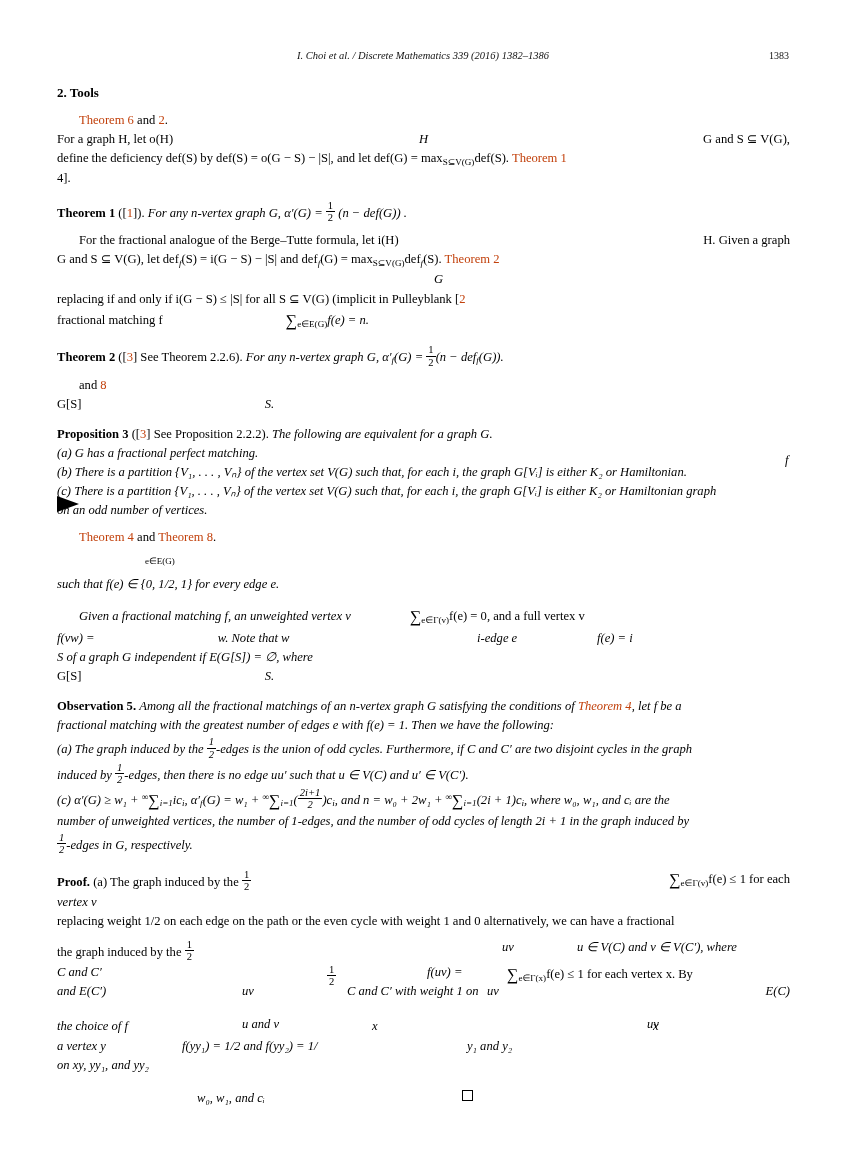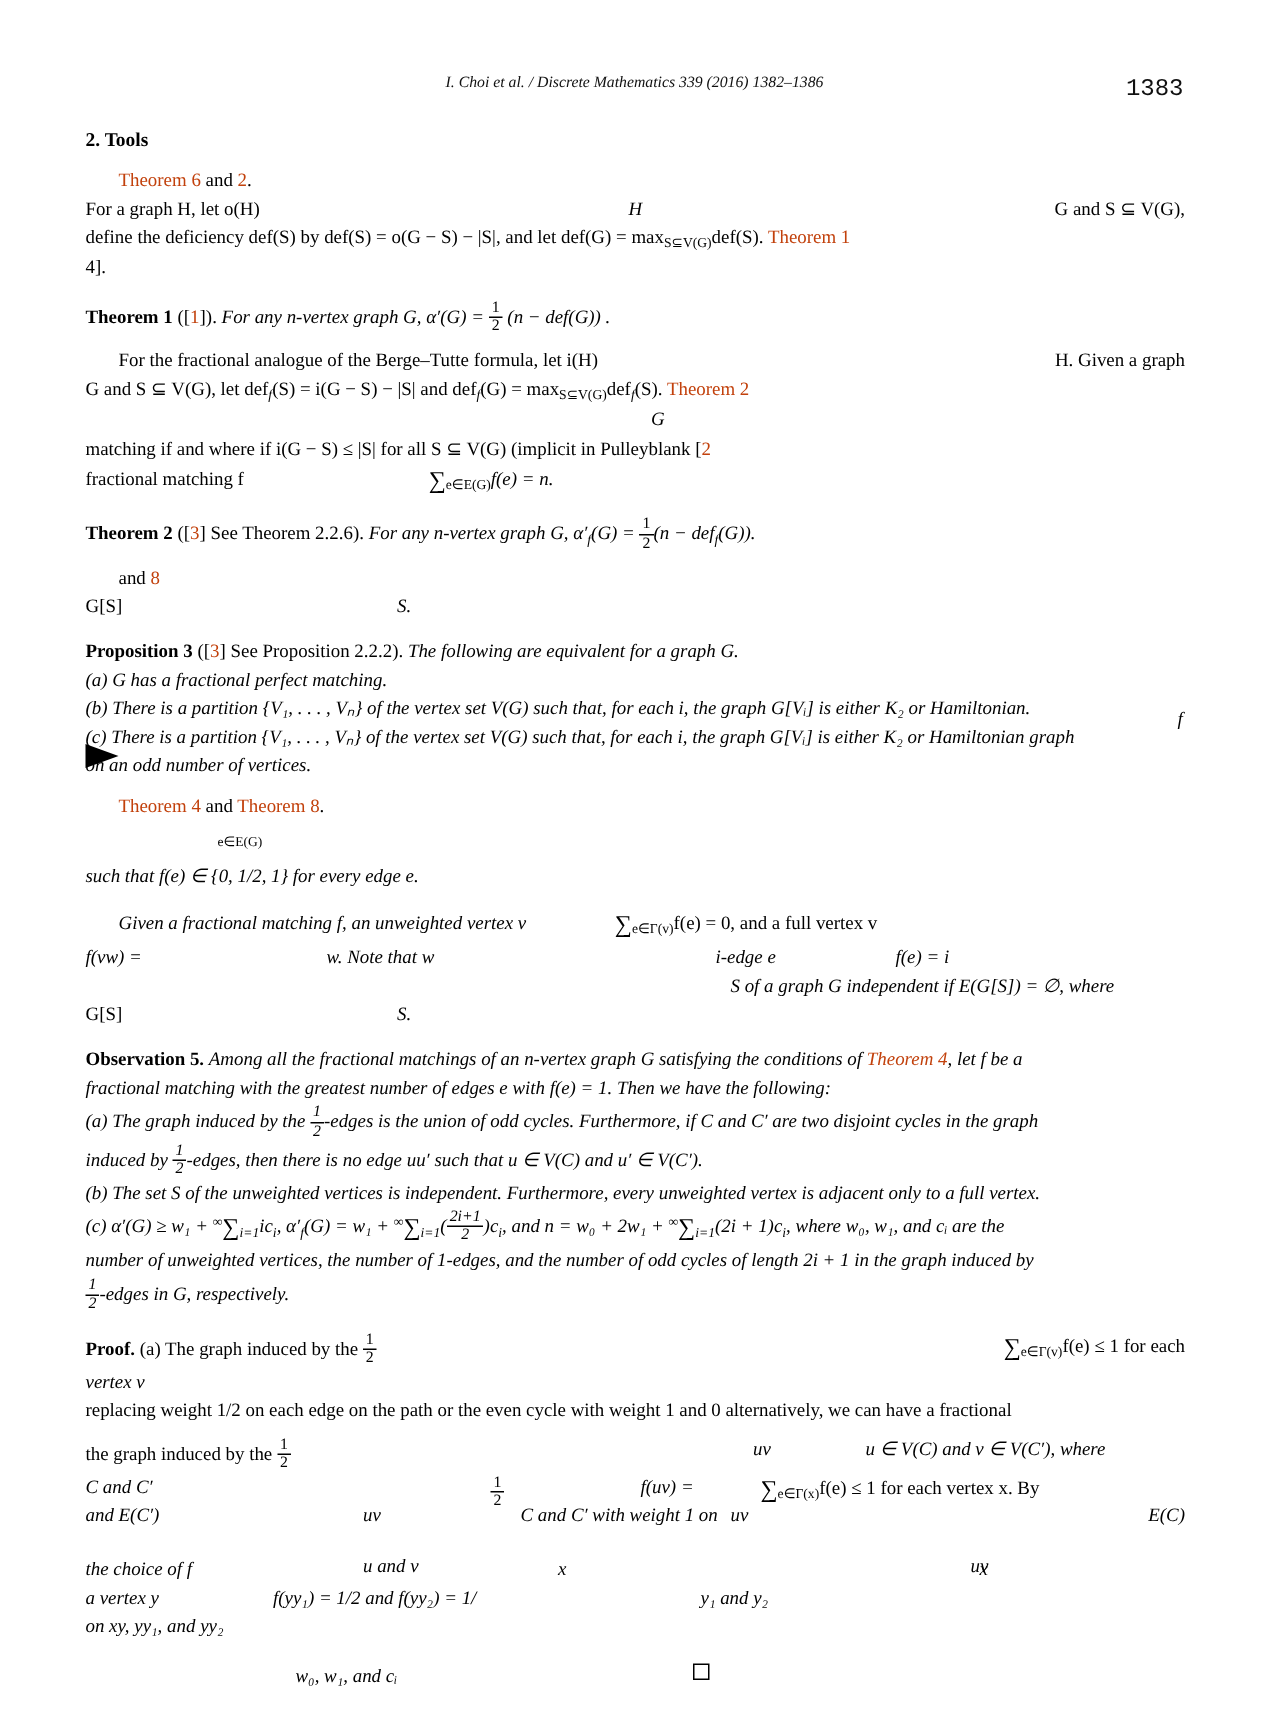--- a/index.html
+++ b/index.html
@@ -28,23 +28,22 @@
     right: 0;
     text-align: center;
     font-size: 10.5px;
     font-style: italic;
     color: #111;
   }
   .pagenum {
     position: absolute;
     top: 50px;
     right: 57px;
-    font-size: 16px;
+    font-size: 10px;
     color: #111;
-    font-family: Liberation Mono, monospace;
   }
   .content {
     position: absolute;
     top: 78px;
     left: 57px;
     width: 733px;
     font-size: 12.6px;
     line-height: 1.36;
   }
   .sec-title {
@@ -153,21 +152,21 @@
     <p>
       <span>G and S ⊆ V(G), let def</span><span class="sub it">f</span><span>(S) = i(G − S) − |S| and def</span><span class="sub it">f</span><span>(G) = max</span><span class="sub">S⊆V(G)</span><span>def</span><span class="sub it">f</span><span>(S).</span>
       <span class="link">Theorem 2</span>
     </p>
 
     <p style="text-align:center; margin:2px 0 2px 0;">
       <span class="it" style="margin-left:30px">G</span>
     </p>
 
     <p>
-      <span>matching if and where if i(G − S) ≤ |S| for all S ⊆ V(G) (implicit in Pulleyblank [</span><span class="link">2</span>
+      <span>replacing if and only if i(G − S) ≤ |S| for all S ⊆ V(G) (implicit in Pulleyblank [</span><span class="link">2</span>
     </p>
 
     <p class="line">
       <span>fractional matching f</span>
       <span style="margin-left:120px">
         <span class="sum">∑</span><span class="sub">e∈E(G)</span><span class="it">f(e) = n.</span>
       </span>
     </p>
 
     <div class="gap-md"></div>
@@ -226,21 +225,21 @@
     </p>
 
     <p class="line">
       <span class="it">f(vw) =</span>
       <span style="margin-left:120px" class="it">w. Note that w</span>
       <span style="position:absolute; left:420px;" class="it">i-edge e</span>
       <span style="position:absolute; left:540px;" class="it">f(e) = i</span>
     </p>
 
     <p class="line">
-      <span style="margin-left:430px" class="it">S of a graph G</span>
+      <span style="" class="it">S of a graph G</span>
       <span style="" class="it">independent if E(G[S]) = ∅, where</span>
     </p>
 
     <p class="line">
       <span>G[S]</span>
       <span style="margin-left:180px" class="it">S.</span>
     </p>
 
     <div class="gap-md"></div>
 
@@ -252,21 +251,20 @@
     </p>
     <p class="thm-body">fractional matching with the greatest number of edges e with f(e) = 1. Then we have the following:</p>
 
     <p class="thm-body">
       <span>(a) The graph induced by the </span><span class="frac"><span class="num">1</span><span class="den">2</span></span><span>-edges is the union of odd cycles. Furthermore, if C and C′ are two disjoint cycles in the graph</span>
     </p>
     <p class="thm-body">
       <span>induced by </span><span class="frac"><span class="num">1</span><span class="den">2</span></span><span>-edges, then there is no edge uu′ such that u ∈ V(C) and u′ ∈ V(C′).</span>
     </p>
 
-    <p class="thm-body">(b) The set S of the unweighted vertices is independent. Furthermore, every unweighted vertex is adjacent only to a full vertex.</p>
 
     <p class="thm-body">
       <span>(c) α′(G) ≥ w₁ + </span><span class="sup">∞</span><span class="sum">∑</span><span class="sub">i=1</span><span>ic</span><span class="sub">i</span><span>, α′</span><span class="sub">f</span><span>(G) = w₁ + </span><span class="sup">∞</span><span class="sum">∑</span><span class="sub">i=1</span><span>(</span><span class="frac"><span class="num">2i+1</span><span class="den">2</span></span><span>)c</span><span class="sub">i</span><span>, and n = w₀ + 2w₁ + </span><span class="sup">∞</span><span class="sum">∑</span><span class="sub">i=1</span><span>(2i + 1)c</span><span class="sub">i</span><span>, where w₀, w₁, and cᵢ are the</span>
     </p>
     <p class="thm-body">number of unweighted vertices, the number of 1-edges, and the number of odd cycles of length 2i + 1 in the graph induced by</p>
     <p class="thm-body">
       <span class="frac"><span class="num">1</span><span class="den">2</span></span><span>-edges in G, respectively.</span>
     </p>
 
     <div class="gap-md"></div>

